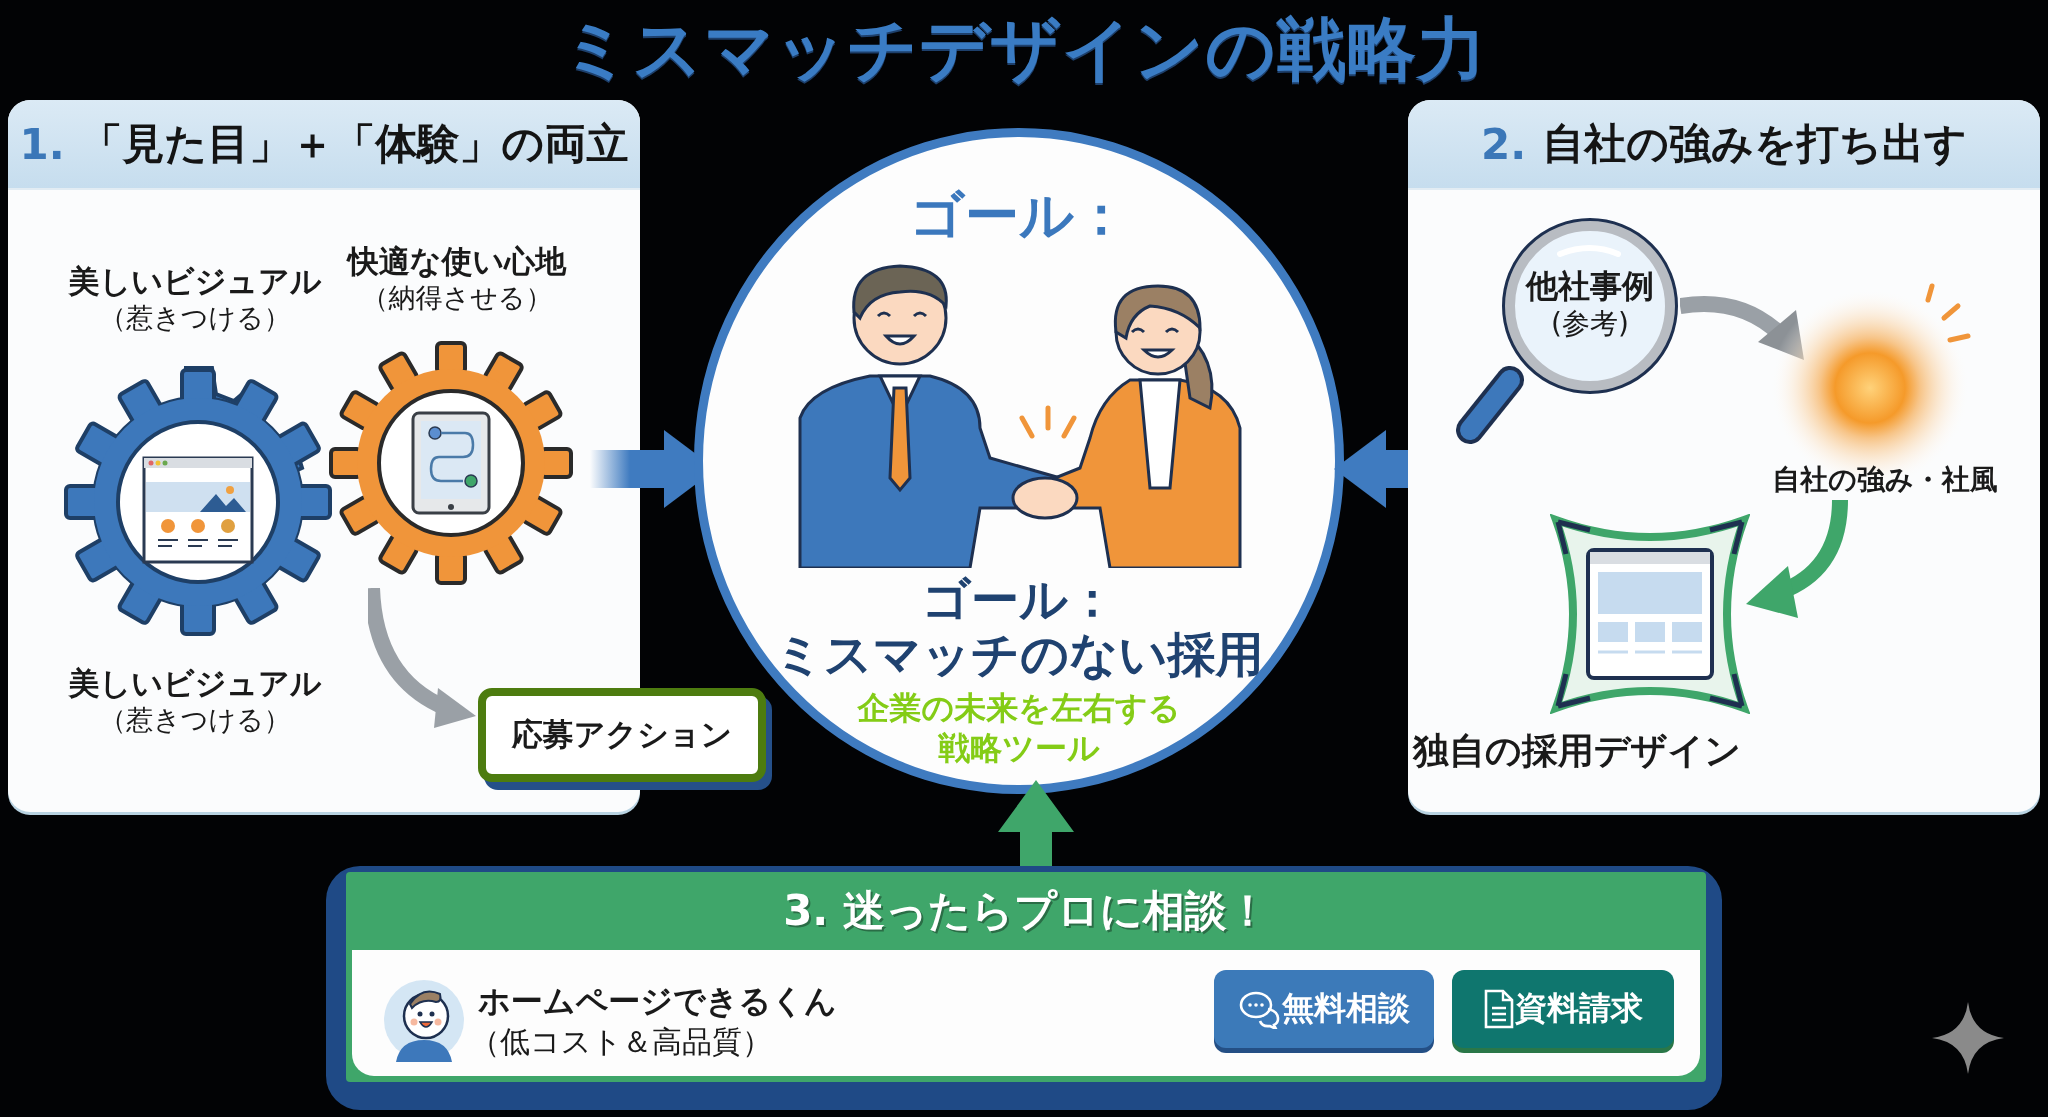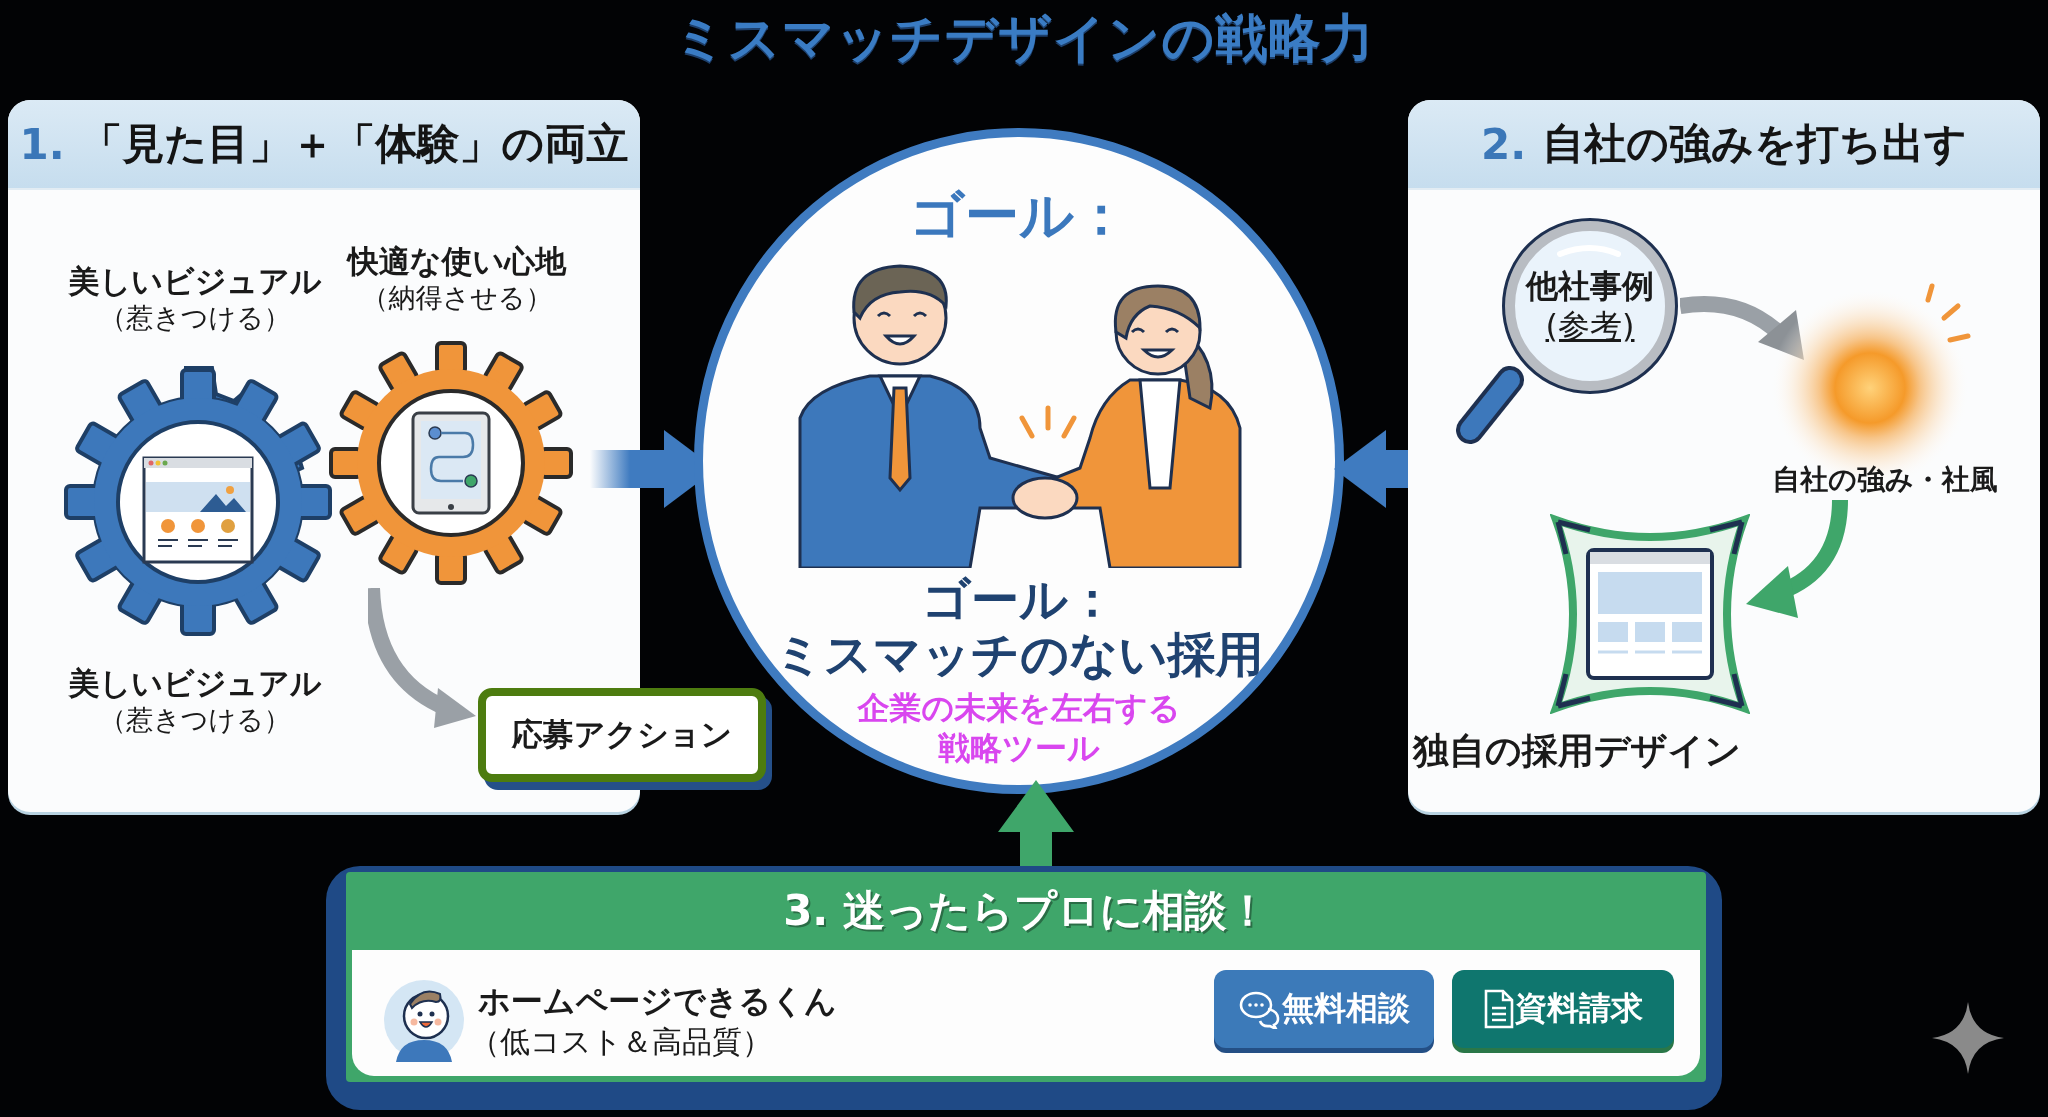--- a/index.html
+++ b/index.html
@@ -1,33 +1,33 @@
 <!DOCTYPE html>
 <html><head>
 <meta charset="utf-8">
 <style>
   html,body{margin:0;padding:0;}
   body{width:2048px;height:1117px;background:#020305;position:relative;overflow:hidden;
        font-family:"DejaVu Sans","Liberation Sans",sans-serif;color:#1a1a1a;}
   .abs{position:absolute;}
-  .main-title{left:0;top:4px;width:2048px;text-align:center;font-size:52px;font-weight:bold;
+  .main-title{left:0;top:4px;width:2048px;text-align:center;font-size:69px;font-weight:bold;
     color:#3a7cc4;letter-spacing:1px;text-shadow:0 2px 0 #1d3f6b;}
   
   .panel{background:#fbfcfd;border-radius:22px;overflow:hidden;box-shadow:0 3px 0 #b9d3e2;}
   .panel-head{height:88px;background:linear-gradient(#dbeaf5,#c6ddee);display:flex;align-items:center;
     justify-content:center;font-size:42px;font-weight:bold;color:#141414;border-bottom:2px solid #e2ecf3;}
   .panel-head .num{color:#3b77b8;margin-right:16px;}
   .lbl{font-weight:bold;text-align:center;color:#1a1a1a;line-height:1.25;}
   .lbl .sub{font-weight:normal;font-size:27px;display:block;}
   
   .goal-circle{left:694px;top:128px;width:650px;height:666px;border-radius:50%;background:#fdfdfd;
     border:9px solid #3f7bc0;box-sizing:border-box;}
   .goal-top{left:694px;top:180px;width:650px;text-align:center;font-size:54px;font-weight:bold;color:#3b78bd;}
   .goal-main{left:694px;top:572px;width:650px;text-align:center;font-size:48px;font-weight:bold;color:#1f4270;line-height:1.15;}
-  .goal-sub{left:694px;top:688px;width:650px;text-align:center;font-size:32px;font-weight:bold;color:#d946ef;line-height:1.25;}
+  .goal-sub{left:694px;top:688px;width:650px;text-align:center;font-size:32px;font-weight:bold;color:#84cc16;line-height:1.25;}
   
   .action-box{left:478px;top:688px;width:272px;height:78px;background:#fff;border:8px solid #4d7c0f;border-radius:14px;
     box-shadow:6px 8px 0 #25508a;display:flex;align-items:center;justify-content:center;font-size:31px;font-weight:bold;}
   
   .bottom-outer{left:326px;top:866px;width:1396px;height:244px;background:#1f4a86;border-radius:34px;}
   .bottom-inner{left:346px;top:872px;width:1360px;height:210px;background:#3fa66a;border-radius:4px;overflow:hidden;}
   .bottom-head{height:78px;display:flex;align-items:center;justify-content:center;color:#fff;font-size:42px;font-weight:bold;
     text-shadow:2px 2px 0 #2a6d46;}
   .bottom-body{position:absolute;left:6px;right:6px;top:78px;bottom:6px;background:#fdfdfd;border-radius:0 0 22px 22px;}
   .cta{height:78px;border-radius:12px;display:flex;align-items:center;justify-content:center;color:#fff;font-size:32px;font-weight:bold;gap:0;}
@@ -222,21 +222,21 @@
 
 <svg class="abs" style="left:1450px;top:210px;" width="240" height="240" viewBox="0 0 240 240">
   <line x1="60" y1="170" x2="20" y2="220" stroke="#1e3050" stroke-width="28" stroke-linecap="round"></line>
   <line x1="60" y1="170" x2="20" y2="220" stroke="#3d78bb" stroke-width="20" stroke-linecap="round"></line>
   <circle cx="140" cy="96" r="86" fill="#eaf3fb" stroke="#1e3050" stroke-width="4"></circle>
   <circle cx="140" cy="96" r="80" fill="none" stroke="#b8bcc2" stroke-width="10"></circle>
   <path d="M110,44 Q140,32 168,44" fill="none" stroke="#fff" stroke-width="6" stroke-linecap="round"></path>
 </svg>
 <div class="abs lbl" style="left:1510px;top:266px;width:160px;font-size:32px;">
   <div>他社事例</div>
-  <div style="font-weight:normal;font-size:32px;text-decoration:underline;">(参考)</div>
+  <div style="font-weight:normal;font-size:28px;">(参考)</div>
 </div>
 
 <svg class="abs" style="left:1680px;top:290px;" width="140" height="80" viewBox="0 0 140 80">
   <path d="M0,16 Q60,6 100,44" fill="none" stroke="#9aa0a6" stroke-width="16"></path>
   <polygon points="78,52 124,70 116,20" fill="#8c9196"></polygon>
 </svg>
 
 <svg class="abs" style="left:1760px;top:270px;" width="230" height="210" viewBox="0 0 230 210">
   <defs>
       <radialGradient id="gs">

